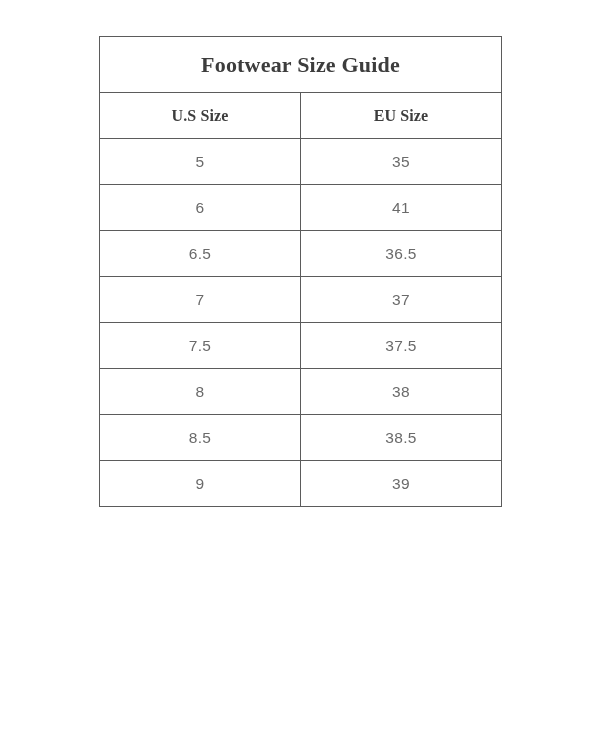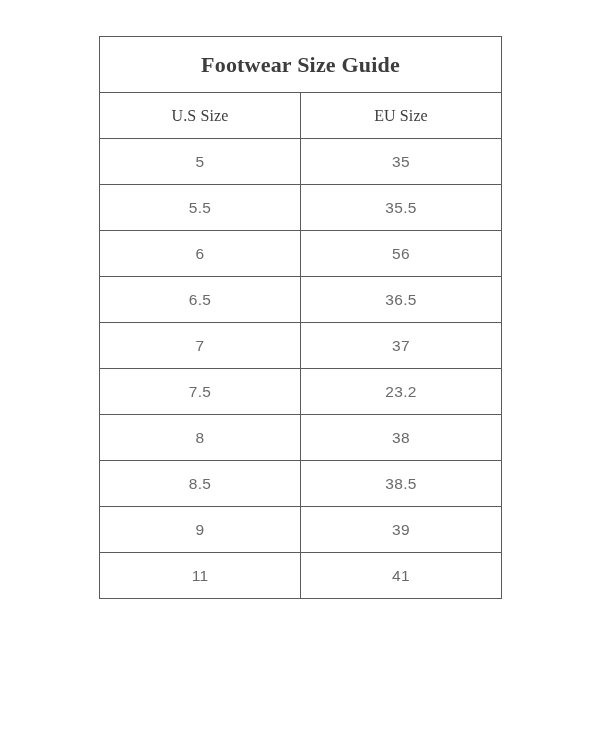--- a/index.html
+++ b/index.html
@@ -58,21 +58,21 @@
     font-weight: 700;
     letter-spacing: 0.2px;
     color: #3d3d3d;
   }
 
   
   td.head-cell {
     height: 45px;
     font-family: "Liberation Serif", "DejaVu Serif", serif;
     font-size: 16px;
-    font-weight: 400;
+    font-weight: 700;
     letter-spacing: 0.1px;
     color: #3d3d3d;
   }
 
   
   td.data-cell {
     height: 45px;
     font-family: "Liberation Sans", sans-serif;
     font-size: 15.5px;
     font-weight: 400;
@@ -100,53 +100,45 @@
         <tr>
           <td class="head-cell">U.S Size</td>
           <td class="head-cell">EU Size</td>
         </tr>
 
         <tr>
           <td class="data-cell">5</td>
           <td class="data-cell">35</td>
         </tr>
         <tr>
-          <td class="data-cell">5.5</td>
-          <td class="data-cell">35.5</td>
-        </tr>
-        <tr>
           <td class="data-cell">6</td>
-          <td class="data-cell">56</td>
+          <td class="data-cell">41</td>
         </tr>
         <tr>
           <td class="data-cell">6.5</td>
           <td class="data-cell">36.5</td>
         </tr>
         <tr>
           <td class="data-cell">7</td>
           <td class="data-cell">37</td>
         </tr>
         <tr>
           <td class="data-cell">7.5</td>
-          <td class="data-cell">23.2</td>
+          <td class="data-cell">37.5</td>
         </tr>
         <tr>
           <td class="data-cell">8</td>
           <td class="data-cell">38</td>
         </tr>
         <tr>
           <td class="data-cell">8.5</td>
           <td class="data-cell">38.5</td>
         </tr>
         <tr>
           <td class="data-cell">9</td>
           <td class="data-cell">39</td>
         </tr>
-        <tr>
-          <td class="data-cell">11</td>
-          <td class="data-cell">41</td>
-        </tr>
 
       </tbody>
     </table>
   </div>
 
 </div>
 
 </body></html>

